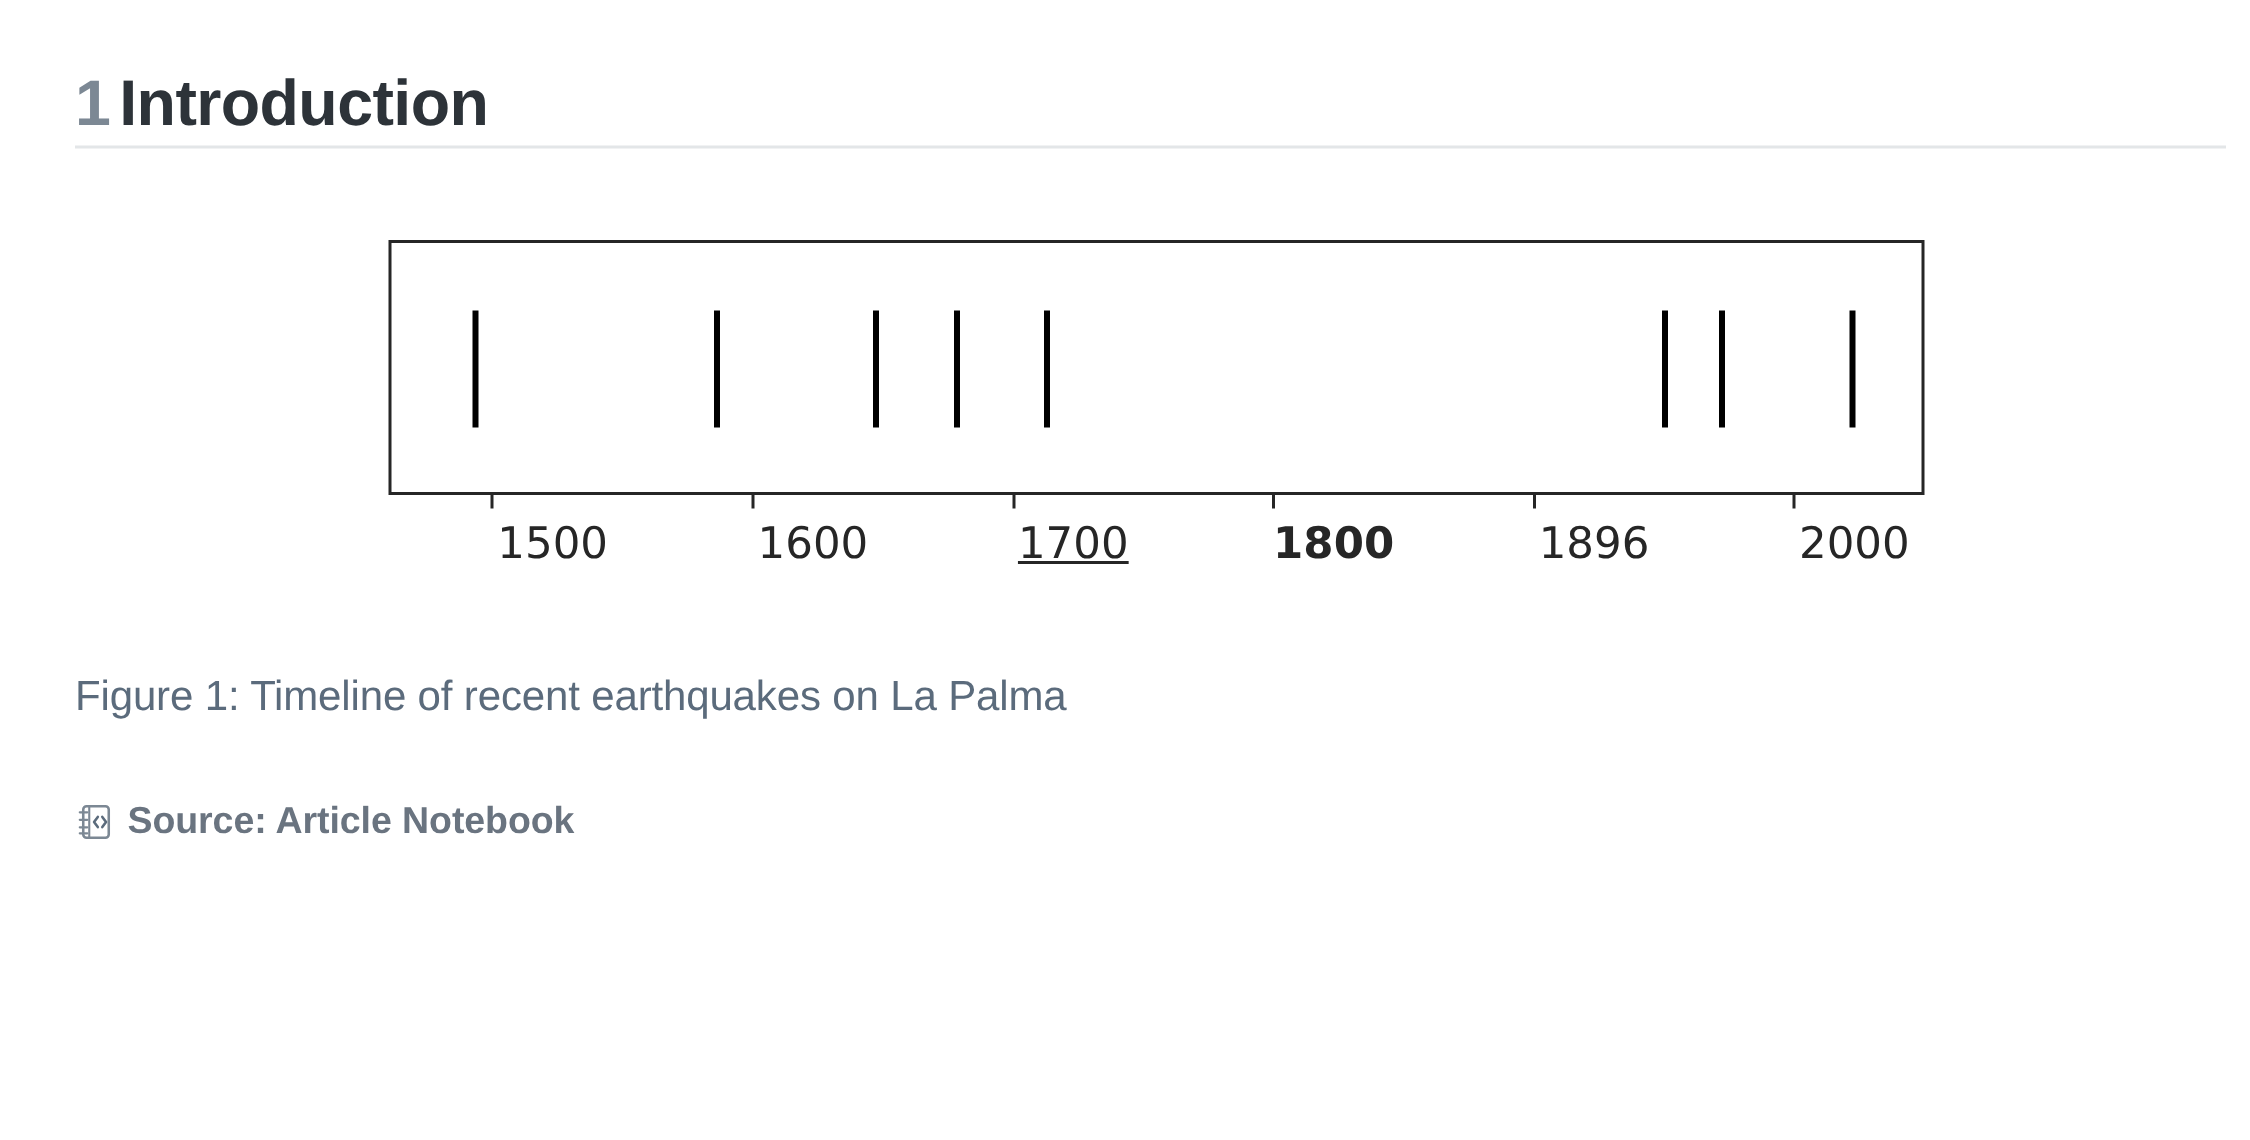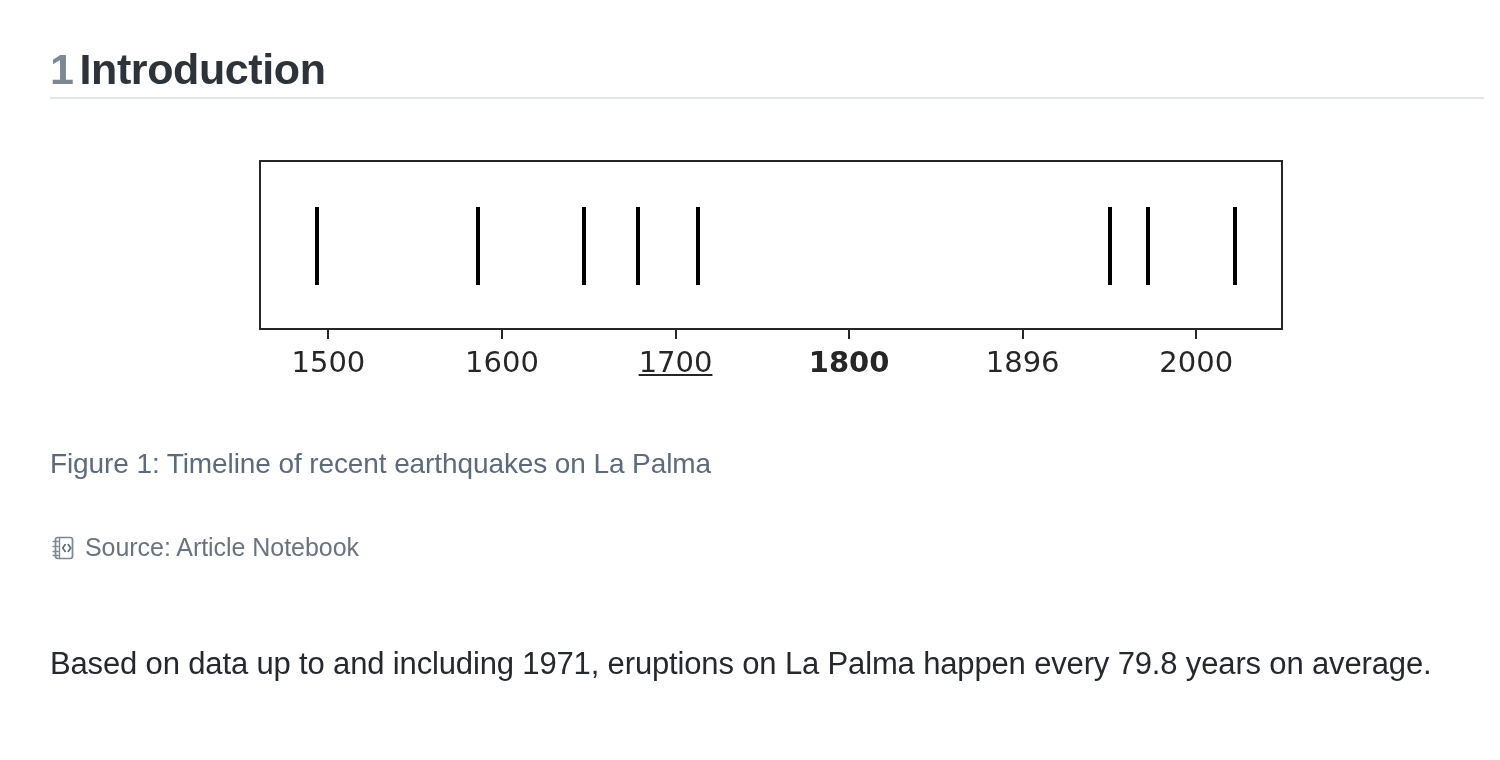--- a/index.html
+++ b/index.html
@@ -83,20 +83,21 @@
     transform: translateX(-1px);
   }
   .axis-label {
     position: absolute;
     top: 345px;
     font-family: "DejaVu Sans", sans-serif;
     font-size: 29px;
     color: #262626;
     transform: translateX(-50%);
     white-space: nowrap;
+    margin-left: 40px;
   }
 
   
   .figure-caption {
     position: absolute;
     left: 50px;
     top: 448px;
     font-size: 28px;
     color: #5b6b7c;
     letter-spacing: -0.1px;
@@ -104,20 +105,21 @@
   }
 
   
   .source-line {
     position: absolute;
     left: 50px;
     top: 533px;
     display: flex;
     align-items: center;
     gap: 9px;
+    font-weight: bold;
   }
   .notebook-icon {
     display: block;
     width: 26px;
     height: 28px;
     flex: 0 0 auto;
   }
   .source-text {
     font-size: 25px;
     color: #6a7480;
@@ -182,15 +184,14 @@
         <rect x="5.5" y="3.5" width="17" height="21" rx="2.2" ry="2.2" fill="none" stroke="#7c8894" stroke-width="1.7"></rect>
         <path d="M9.5 3.5 L9.5 24.5" fill="none" stroke="#7c8894" stroke-width="1.4"></path>
         <path d="M3.2 7.5 L8.2 7.5 M3.2 12.5 L8.2 12.5 M3.2 17.5 L8.2 17.5 M3.2 21.5 L8.2 21.5" fill="none" stroke="#7c8894" stroke-width="1.5" stroke-linecap="round"></path>
         <path d="M15.2 10.6 L12.7 14.0 L15.2 17.4" fill="none" stroke="#5b6b7c" stroke-width="1.7" stroke-linecap="round" stroke-linejoin="round"></path>
         <path d="M18.2 10.6 L20.7 14.0 L18.2 17.4" fill="none" stroke="#5b6b7c" stroke-width="1.7" stroke-linecap="round" stroke-linejoin="round"></path>
       </svg>
     </span>
     <span class="source-text">Source: Article Notebook</span>
   </div>
 
-  <p class="body-paragraph">Based on data up to and including 1971, eruptions on La Palma happen every 79.8 years on average.</p>
 
 </div>
 
 </body></html>

